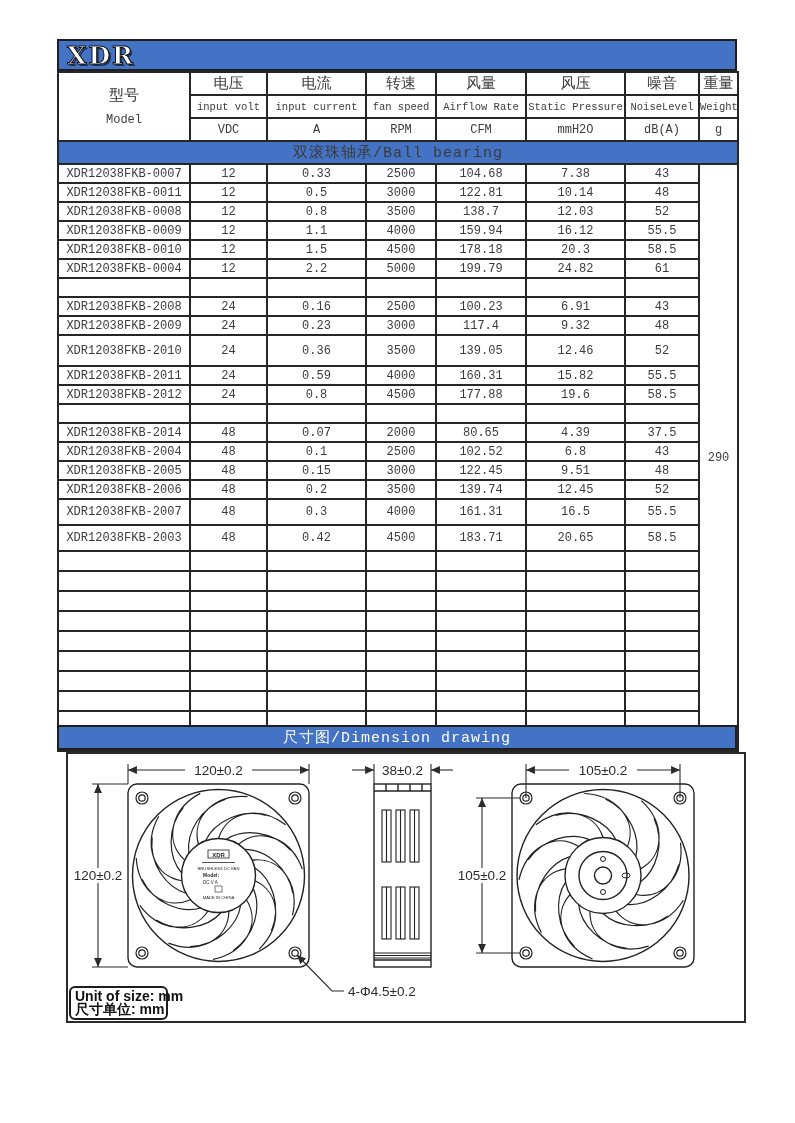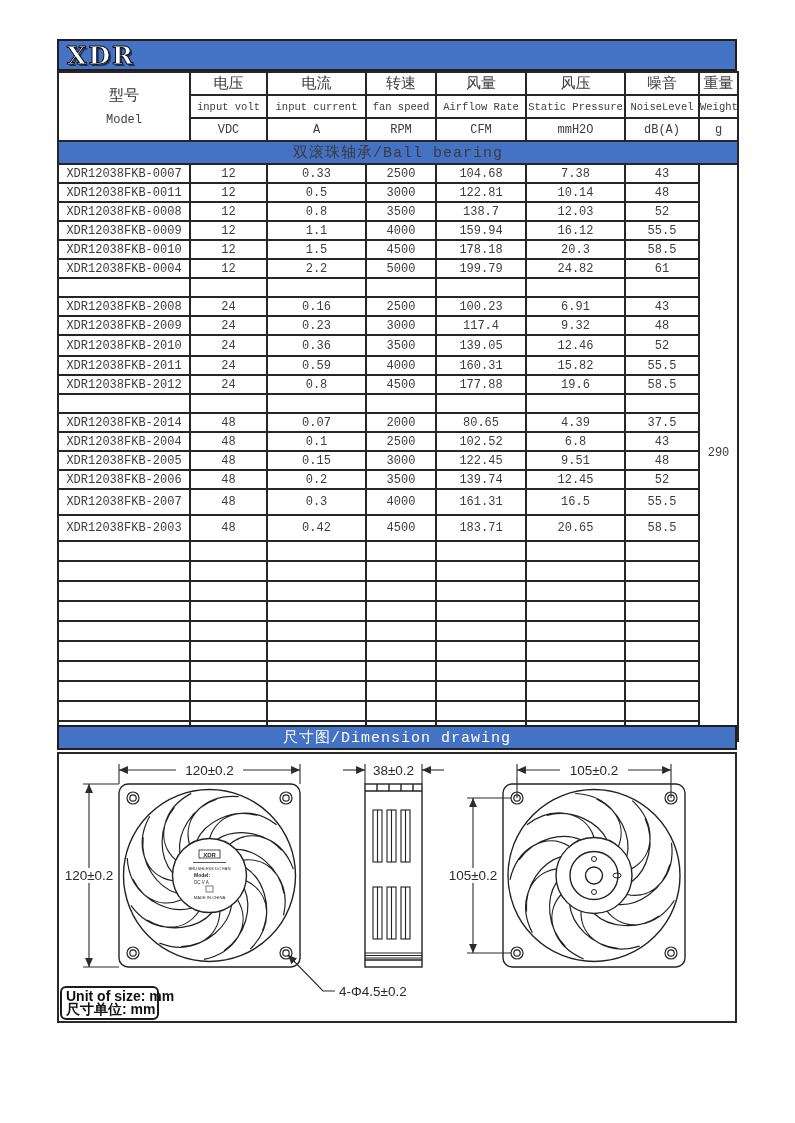--- a/index.html
+++ b/index.html
@@ -22,21 +22,21 @@
   td.unit-head{font-size:12px;}
   td.model-head div.zh{font-size:15px;color:#2e2e2e;margin-bottom:8px;}
   td.model-head div.en{font-size:12px;}
   td.banner{background:var(--accent,#4472C4);color:#ffffff;font-size:15px;letter-spacing:1px;}
   td.cell{font-size:12px;}
   
   #dim-banner{left:57px;top:725px;width:680px;height:25px;background:var(--accent,#4472C4);
               border:2px solid #1f1f1f;color:#fff;font-size:15px;letter-spacing:1px;
               display:flex;align-items:center;justify-content:center;}
   
-  #drawing-box{left:57px;top:752px;width:680px;height:271px;border:2px solid #2a2a2a;background:#fff;}
+  #drawing-box{left:66px;top:752px;width:680px;height:271px;border:2px solid #2a2a2a;background:#fff;}
   #drawing-svg{position:absolute;left:0;top:0;}
   #unit-box{position:absolute;left:1px;bottom:1px;width:99px;height:34px;border:2px solid #1c1c1c;
             border-radius:6px;padding:2px 4px;box-sizing:border-box;background:#fff;
             font-family:"Liberation Sans",sans-serif;font-weight:bold;color:#111;}
   #unit-box div{font-size:14px;line-height:13px;white-space:nowrap;}
   svg text{font-family:"Liberation Sans",sans-serif;fill:#2b2b2b;}
   .dimtxt{font-size:13.5px;}
   .hubtxt{font-family:"Liberation Sans",sans-serif;}
 </style>
 </head>
@@ -169,21 +169,21 @@
       </tr>
       <tr style="height: 19px;">
         <td class="cell">XDR12038FKB-2009</td>
         <td class="cell">24</td>
         <td class="cell">0.23</td>
         <td class="cell">3000</td>
         <td class="cell">117.4</td>
         <td class="cell">9.32</td>
         <td class="cell">48</td>
       </tr>
-      <tr style="height: 21px;">
+      <tr style="height: 31px;">
         <td class="cell">XDR12038FKB-2010</td>
         <td class="cell">24</td>
         <td class="cell">0.36</td>
         <td class="cell">3500</td>
         <td class="cell">139.05</td>
         <td class="cell">12.46</td>
         <td class="cell">52</td>
       </tr>
       <tr style="height: 19px;">
         <td class="cell">XDR12038FKB-2011</td>

